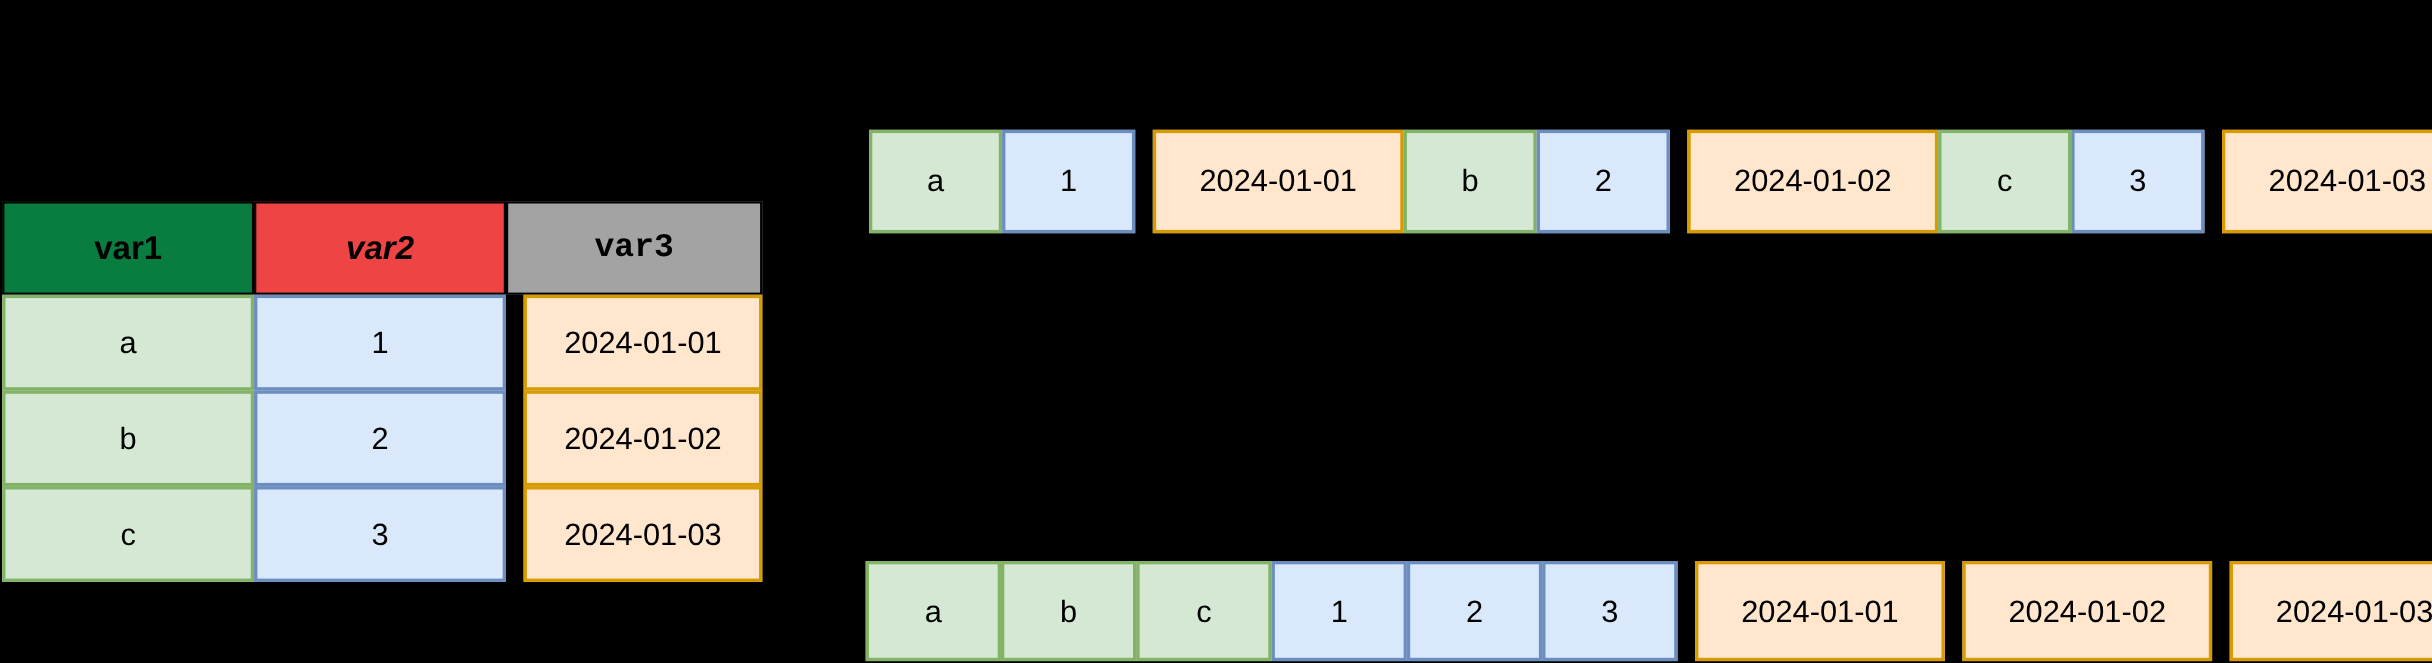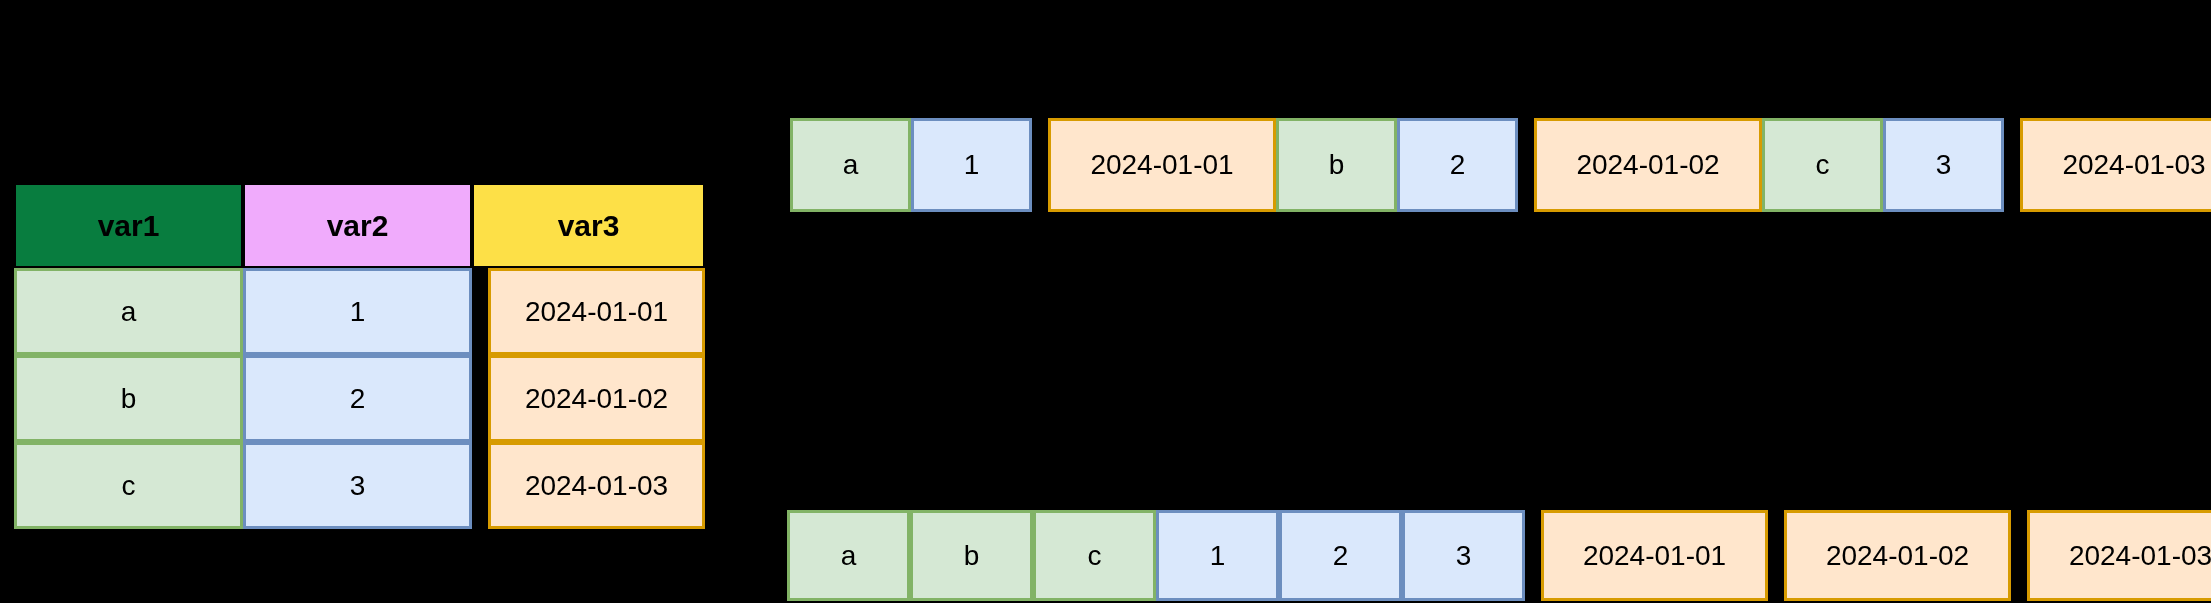--- a/index.html
+++ b/index.html
@@ -13,21 +13,21 @@
     height: 603px;
     background: #000000;
     overflow: hidden;
     font-family: "Liberation Sans", sans-serif;
     color: #000000;
   }
 
   
   .dtable {
     position: absolute;
-    left: 14px;
+    left: 2px;
     top: 183px;
     display: grid;
     grid-template-columns: 229px 229px 233px;
     grid-template-rows: 85px 87px 87px 87px;
   }
   .dtable .hcell {
     display: flex;
     align-items: center;
     justify-content: center;
     font-weight: bold;
@@ -42,22 +42,22 @@
     font-size: 28px;
     box-sizing: border-box;
     border: 3px solid;
   }
 
   
   .var1  { background: #D5E8D4; border-color: #82B366; }
   .var2  { background: #DAE8FC; border-color: #6C8EBF; }
   .var3  { background: #FFE6CC; border-color: #D79B00; margin-left: 16px; }
   .var1h { background: #087D3F; border-color: #82B366; }
-  .var2h { background: #f0abfc; border-color: #6C8EBF; }
-  .var3h { background: #fde047; border-color: #D79B00; }
+  .var2h { background: #ef4444; border-color: #6C8EBF; font-style: italic; }
+  .var3h { background: #a3a3a3; border-color: #D79B00; font-family: Liberation Mono, monospace; }
 
   
   .strip {
     position: absolute;
     display: flex;
   }
   .strip .cell {
     flex: none;
     height: 100%;
     width: 121px;

